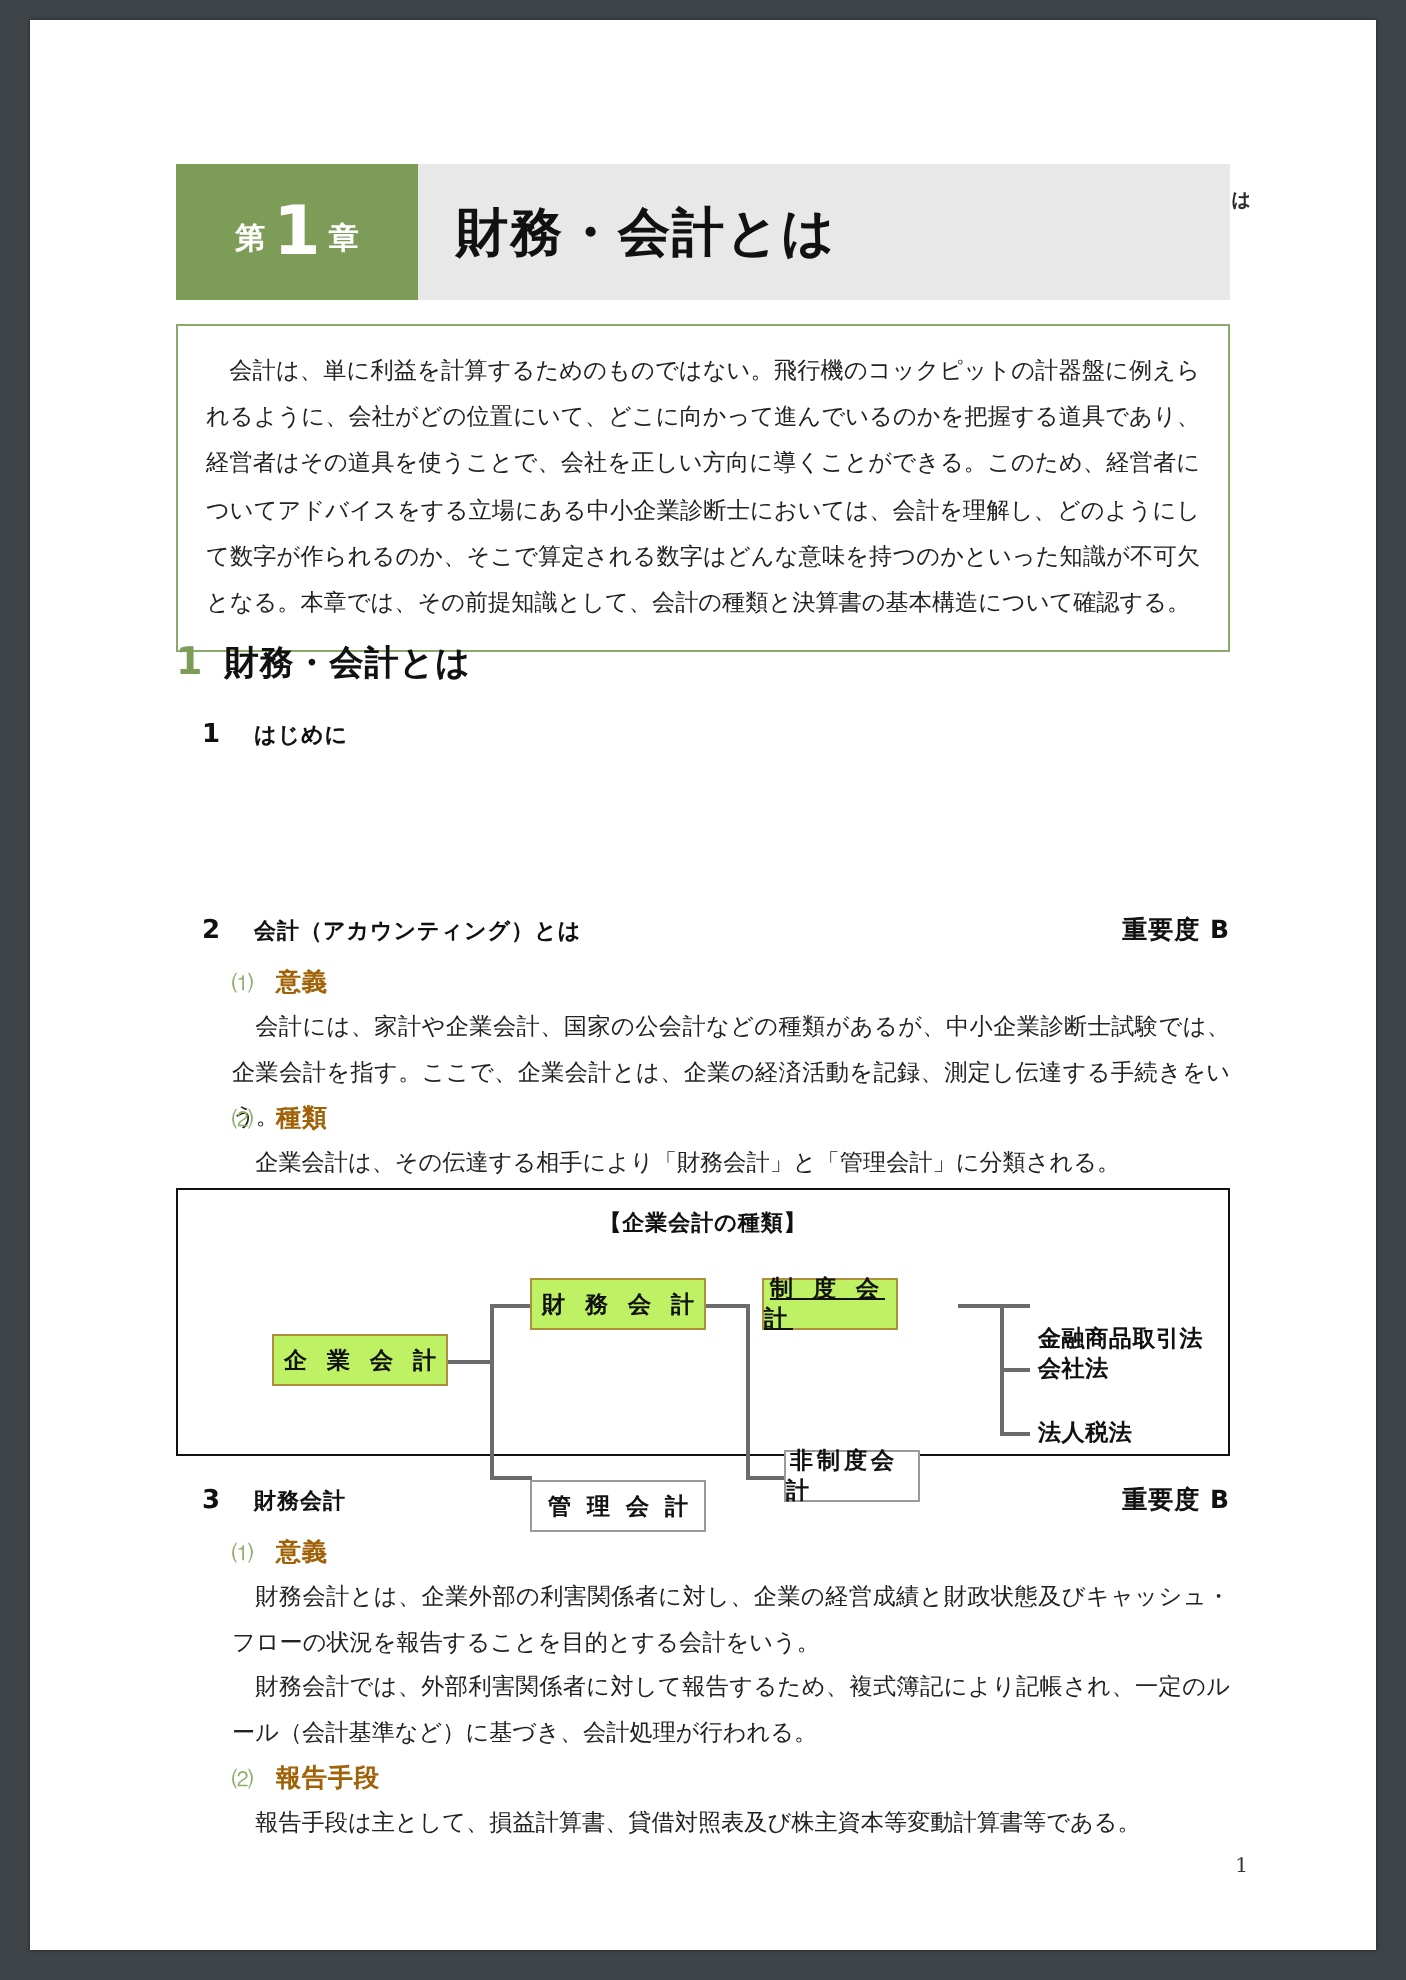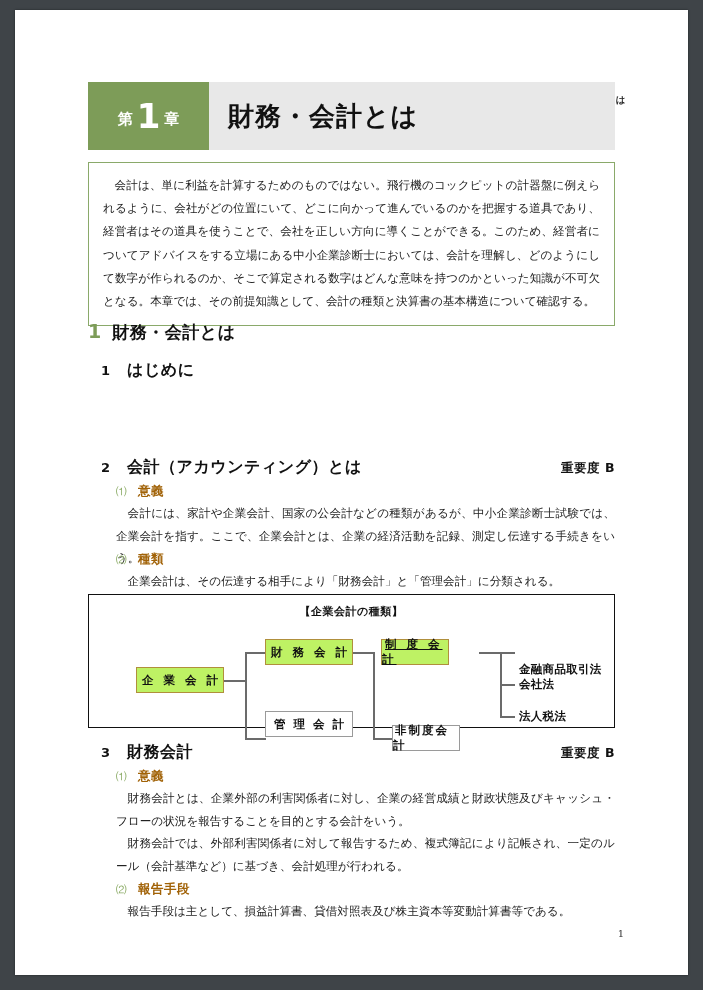--- a/index.html
+++ b/index.html
@@ -52,21 +52,21 @@
     text-indent:1em;text-align:justify;
     font-family:"DejaVu Serif","Liberation Serif",serif;
   }
   
   .h1row{position:absolute;left:73px;display:flex;align-items:baseline;}
   .h1num{font-size:19px;font-weight:bold;color:#7d9c58;margin-right:11px;}
   .h1txt{font-size:17px;font-weight:bold;color:#111;letter-spacing:.5px;}
   
   .h2row{position:absolute;left:86px;width:514px;display:flex;align-items:baseline;}
   .h2num{font-size:13px;font-weight:bold;color:#111;width:26px;flex:none;}
-  .h2txt{font-size:16px;font-weight:bold;color:#111;letter-spacing:.5px;text-align:right;}
+  .h2txt{font-size:11px;font-weight:bold;color:#111;letter-spacing:.5px;text-align:right;}
   .h2imp{margin-left:auto;font-size:12.5px;font-weight:bold;color:#111;letter-spacing:.5px;}
   
   .h3row{position:absolute;left:101px;display:flex;align-items:baseline;}
   .h3num{font-size:10.5px;color:#8fae6b;width:22px;flex:none;}
   .h3txt{font-size:12.5px;font-weight:bold;color:#a16207;letter-spacing:.5px;}
   
   .para{
     position:absolute;left:101px;width:499px;
     font-size:11.6px;line-height:1.95;color:#222;
     text-indent:1em;text-align:justify;
@@ -164,21 +164,21 @@
     <div class="ln lnh" style="left:284px;top:143px;width:20px;"></div>
 
     <div class="ln lnh" style="left:390px;top:57px;width:22px;"></div>
     <div class="ln lnv" style="left:411px;top:57px;height:64px;"></div>
     <div class="ln lnh" style="left:411px;top:57px;width:15px;"></div>
     <div class="ln lnh" style="left:411px;top:89px;width:15px;"></div>
     <div class="ln lnh" style="left:411px;top:121px;width:15px;"></div>
 
     <div class="fnode" style="left:47px;top:72px;width:88px;height:26px;">企 業 会 計</div>
     <div class="fnode" style="left:176px;top:44px;width:88px;height:26px;">財 務 会 計</div>
-    <div class="fnode plain" style="left:176px;top:116px;width:88px;height:26px;">管 理 会 計</div>
+    <div class="fnode plain" style="left:176px;top:145px;width:88px;height:26px;">管 理 会 計</div>
     <div class="fnode" style="left:292px;top:44px;width:68px;height:26px;text-decoration:underline;">制 度 会 計</div>
     <div class="fnode plain" style="left:303px;top:130px;width:68px;height:26px;">非制度会計</div>
 
     <div class="fleaf" style="left:430px;top:67px;">金融商品取引法</div>
     <div class="fleaf" style="left:430px;top:82px;">会社法</div>
     <div class="fleaf" style="left:430px;top:114px;">法人税法</div>
   </div>
 
   <div class="h2row" style="top:732px">
     <span class="h2num">3</span>

